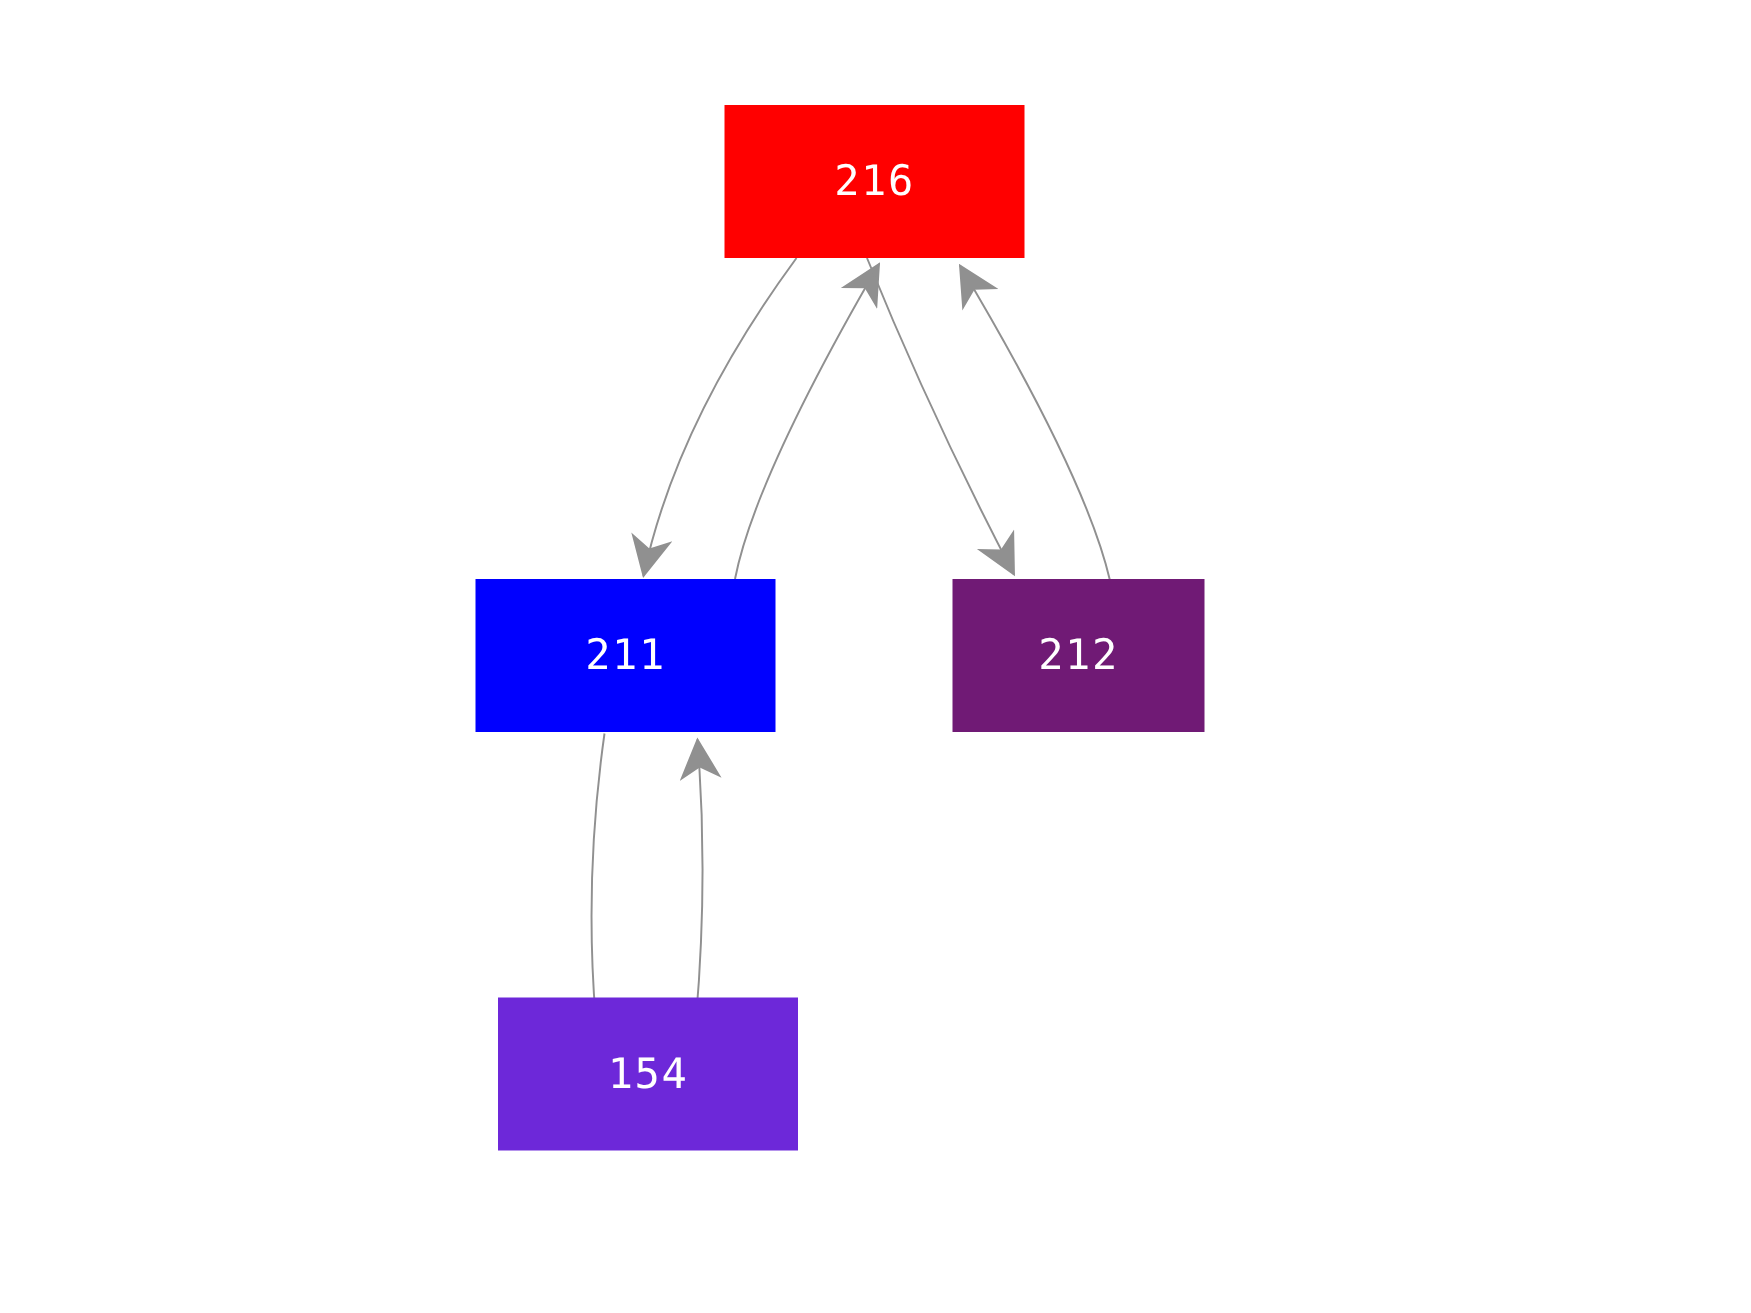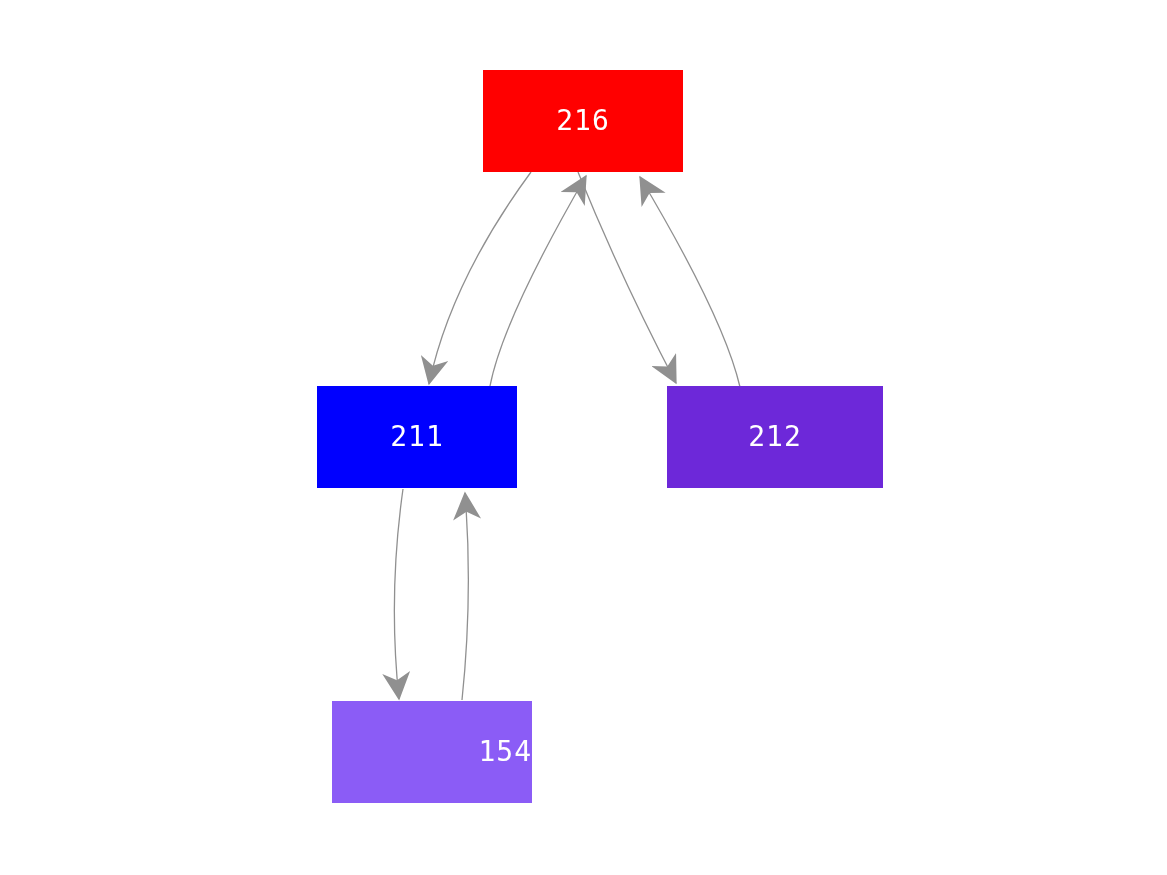--- a/index.html
+++ b/index.html
@@ -60,20 +60,20 @@
         <path d="M 462 700 Q 473 595 465 493" class="edge" marker-end="url(#arrowhead)"></path>
       </g>
   </svg>
   <div class="node-layer">
       <div class="node" style="left: 483px; top: 70px; width: 200px; height: 102px; background: rgb(255, 0, 0);">
         <span>216</span>
       </div>
       <div class="node" style="left: 317px; top: 386px; width: 200px; height: 102px; background: rgb(0, 0, 255);">
         <span>211</span>
       </div>
-      <div class="node" style="left: 667px; top: 386px; width: 216px; height: 102px; background: #6d28d9;">
+      <div class="node" style="left: 635px; top: 386px; width: 168px; height: 102px; background: #701a75;">
         <span>212</span>
       </div>
-      <div class="node" style="left: 332px; top: 701px; width: 200px; height: 102px; background: #8b5cf6; justify-content: flex-end;">
+      <div class="node" style="left: 332px; top: 665px; width: 200px; height: 102px; background: #6d28d9;">
         <span>154</span>
       </div>
     </div>
 </div>
 
 </body></html>

